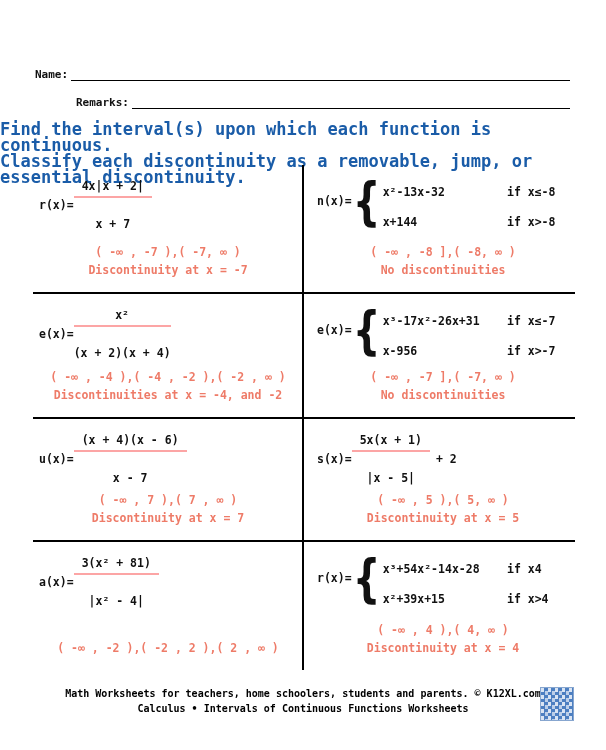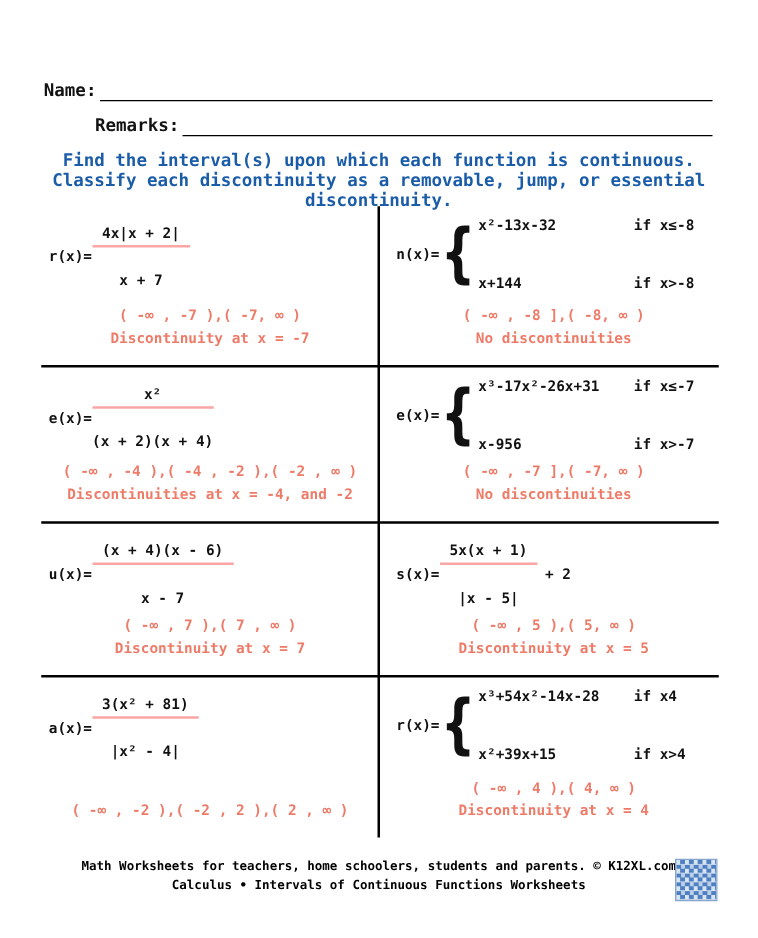--- a/index.html
+++ b/index.html
@@ -4,27 +4,27 @@
 <style>
   html,body{margin:0;padding:0;background:#fff;}
   .page{position:relative;width:606px;height:750px;background:#ffffff;overflow:hidden;
         font-family:"DejaVu Sans Mono","Liberation Mono",monospace;color:#111;}
 
   
   .title{position:absolute;top:30px;left:0;width:100%;text-align:center;
          font-family:"DejaVu Sans","Liberation Sans",sans-serif;
          font-size:22px;font-weight:bold;color:#1a5ca8;letter-spacing:.5px;}
   .field-row{position:absolute;left:35px;right:36px;display:flex;align-items:flex-end;
-             font-size:14px;font-weight:bold;}
+             font-size:11px;font-weight:bold;}
   .field-row.name{top:64px;}
   .field-row.remarks{top:92px;padding-left:41px;}
   .fill-line{flex:1;border-bottom:1.5px solid #000;height:16px;margin-left:3px;}
 
-  .instructions{position:absolute;top:121px;left:0;width:100%;text-align:center;
-                color:#1a5ca8;font-size:14px;font-weight:bold;line-height:16px;}
+  .instructions{position:absolute;top:121px;left:0;width:100%;
+                color:#1a5ca8;font-size:17px;font-weight:bold;line-height:16px;}
 
   
   .vline{position:absolute;left:302px;top:165px;width:2px;height:505px;background:#000;}
   .hline{position:absolute;left:33px;width:542px;height:2px;background:#000;}
   .hline.h1{top:292px;} .hline.h2{top:417px;} .hline.h3{top:540px;}
 
   
   .cell{position:absolute;display:flex;flex-direction:column;}
   .cell.l{left:33px;width:270px;}
   .cell.r{left:311px;width:264px;}
@@ -38,21 +38,21 @@
   .flabel{white-space:pre;}
   .frac{display:inline-flex;flex-direction:column;text-align:center;}
   .frac .num{border-bottom:2px solid #fca5a5;padding:0 8px 3px 8px;white-space:pre;}
   .frac .den{padding-top:19px;white-space:pre;}
   .suffix{margin-left:6px;white-space:pre;}
 
   .func.pw{margin-top:8px;}
   .brace{font-family:"DejaVu Sans","Liberation Sans",sans-serif;
          font-size:52px;font-weight:bold;line-height:1;transform:scaleX(.75);
          margin:0 -2px 0 -4px;}
-  .pieces{display:flex;flex-direction:column;gap:32px;flex:1;}
+  .pieces{display:flex;flex-direction:column;gap:16px;flex:1;margin-top:12px;}
   .piece{display:flex;justify-content:space-between;align-items:center;padding-right:6px;}
   .piece .expr{white-space:pre;}
   .piece .cond{width:62px;text-align:left;white-space:pre;}
 
   .answers{margin-top:auto;margin-bottom:13px;text-align:center;color:#ee7b68;
            font-size:11.5px;font-weight:bold;line-height:18px;}
   .answers .intervals,.answers .disc{white-space:pre;}
 
   
   .footer{position:absolute;top:686px;left:0;width:100%;text-align:center;

